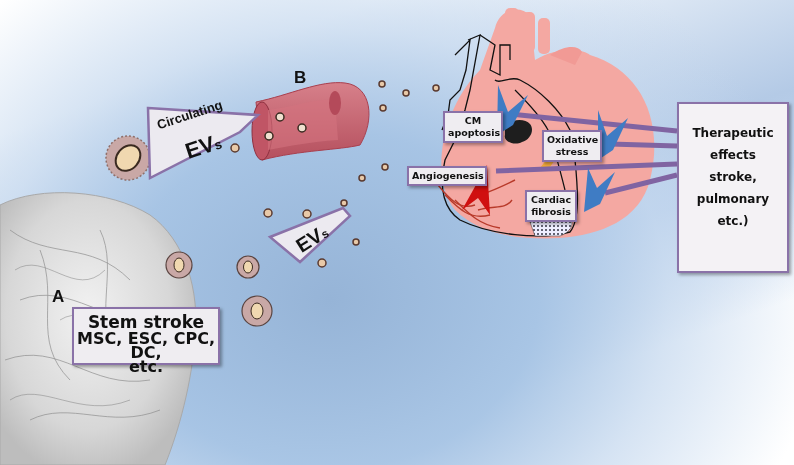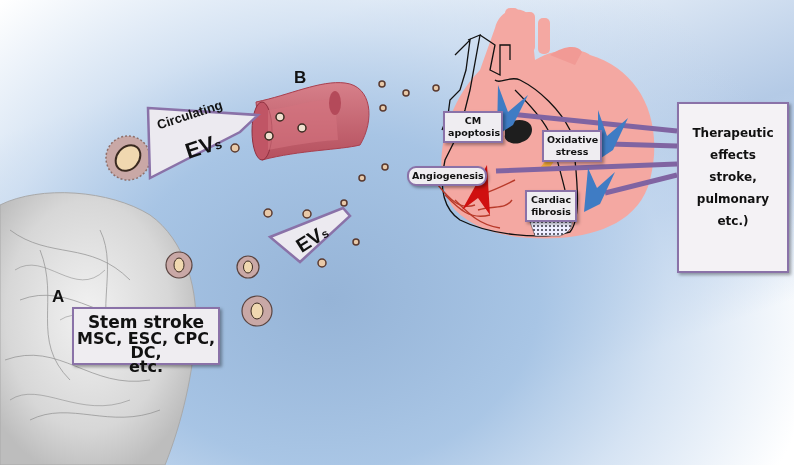--- a/index.html
+++ b/index.html
@@ -177,21 +177,21 @@
 </div>
 
 <div class="label small-label" style="left:443px; top:111px; width:50px;">
   <div>CM</div>
   <div>apoptosis</div>
 </div>
 <div class="label small-label" style="left:542px; top:130px; width:50px;">
   <div>Oxidative</div>
   <div>stress</div>
 </div>
-<div class="label small-label" style="left:407px; top:166px; width:70px;border-radius:9px;">
+<div class="label small-label" style="left:407px; top:166px; width:70px;">
   <div>Angiogenesis</div>
 </div>
 <div class="label small-label" style="left:525px; top:190px; width:42px;">
   <div>Cardiac</div>
   <div>fibrosis</div>
 </div>
 
 <div class="label ther-box">
   <span>Therapeutic</span>
   <span>effects</span>

